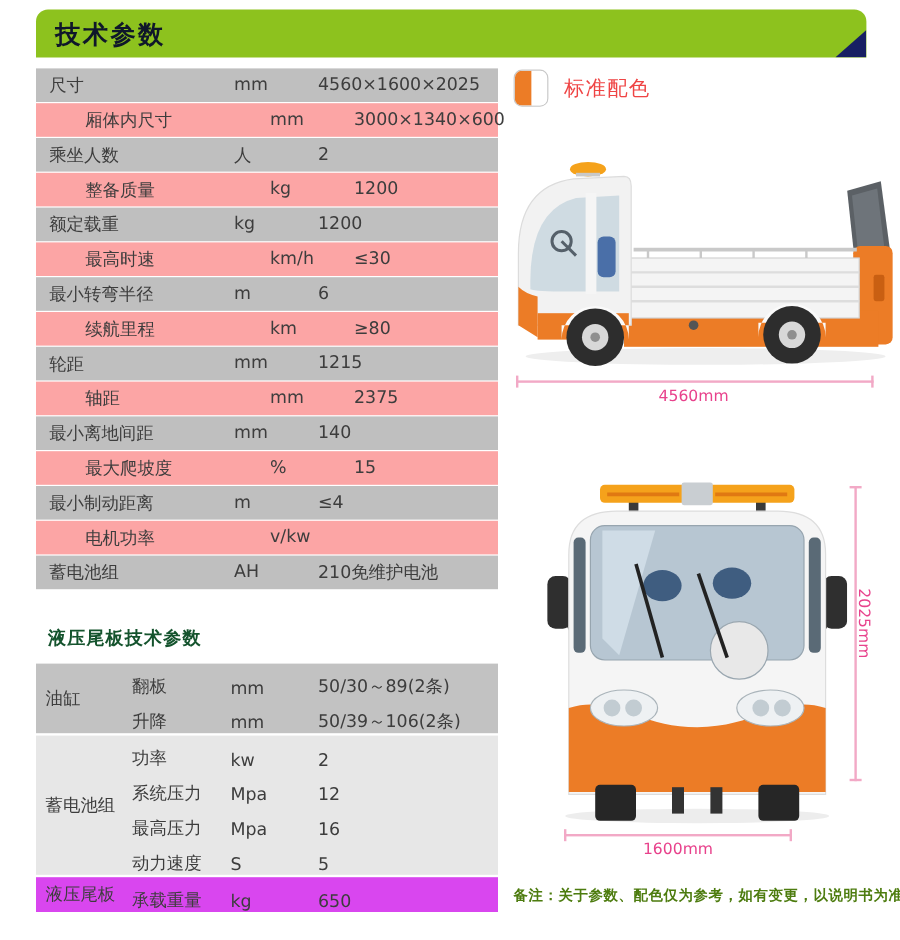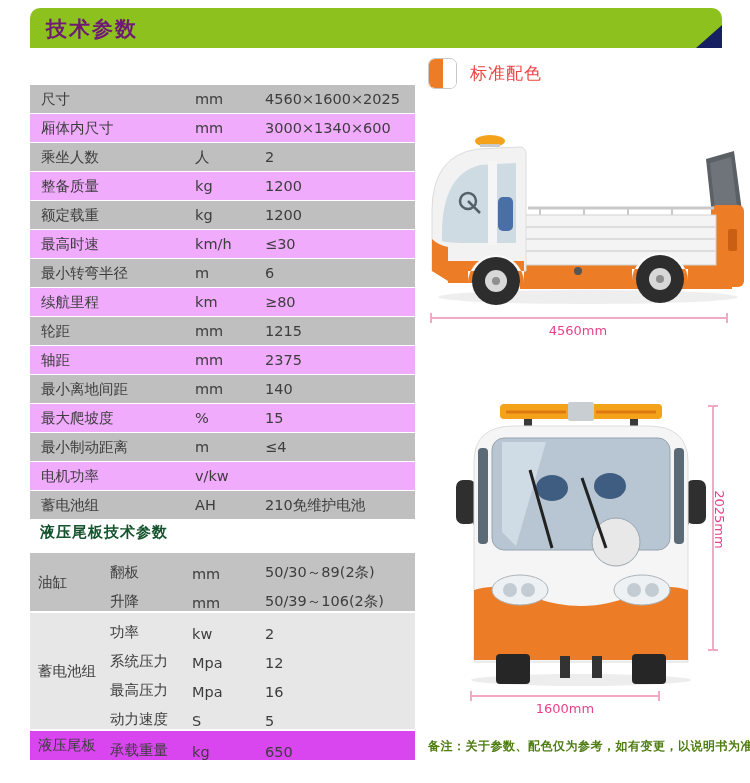--- a/index.html
+++ b/index.html
@@ -2,31 +2,31 @@
 <html><head>
 <meta charset="utf-8">
 <style>
   * { margin:0; padding:0; box-sizing:border-box; }
   body { font-family:"DejaVu Sans","Liberation Sans",sans-serif; background:#ffffff; }
   .page { position:relative; width:750px; height:783px; background:#ffffff; overflow:hidden; }
 
   
   .header-bar { position:absolute; left:30px; top:8px; width:692px; height:40px;
     background:#8dc21e; border-radius:10px 10px 0 0; }
-  .header-title { position:absolute; left:16px; top:7px; color:#701a75; font-size:21px;
+  .header-title { position:absolute; left:16px; top:7px; color:#0f172a; font-size:21px;
     font-weight:bold; letter-spacing:2px; }
   .header-triangle { position:absolute; right:0; bottom:0; width:26px; height:23px;
     background:#171f63; clip-path:polygon(100% 0, 100% 100%, 0 100%); }
 
   
-  .spec-table { position:absolute; left:30px; top:57px; width:385px;margin-top:28px; }
+  .spec-table { position:absolute; left:30px; top:57px; width:385px; }
   .spec-row { display:flex; align-items:center; height:28px; margin-bottom:1px;
     font-size:14.5px; color:#3d3d3d; }
   .spec-row.dark  { background:#bfbfbf; }
-  .spec-row.light { background:#f0abfc; }
+  .spec-row.light { background:#fca5a5;padding-left:30px; }
   .cl { flex:0 0 165px; padding-left:11px; }
   .cu { flex:0 0 70px; }
   .cv { flex:1; white-space:nowrap; }
 
   
   .tail-title { position:absolute; left:40px; top:523px; font-size:15px; font-weight:bold;
     color:#14532d; letter-spacing:1px; }
   .tail-table { position:absolute; left:30px; top:553px; width:385px; }
   .tgroup { display:flex; margin-bottom:2px; font-size:14.5px; color:#3d3d3d; }
   .tgroup.dark   { background:#c2c2c2; }

